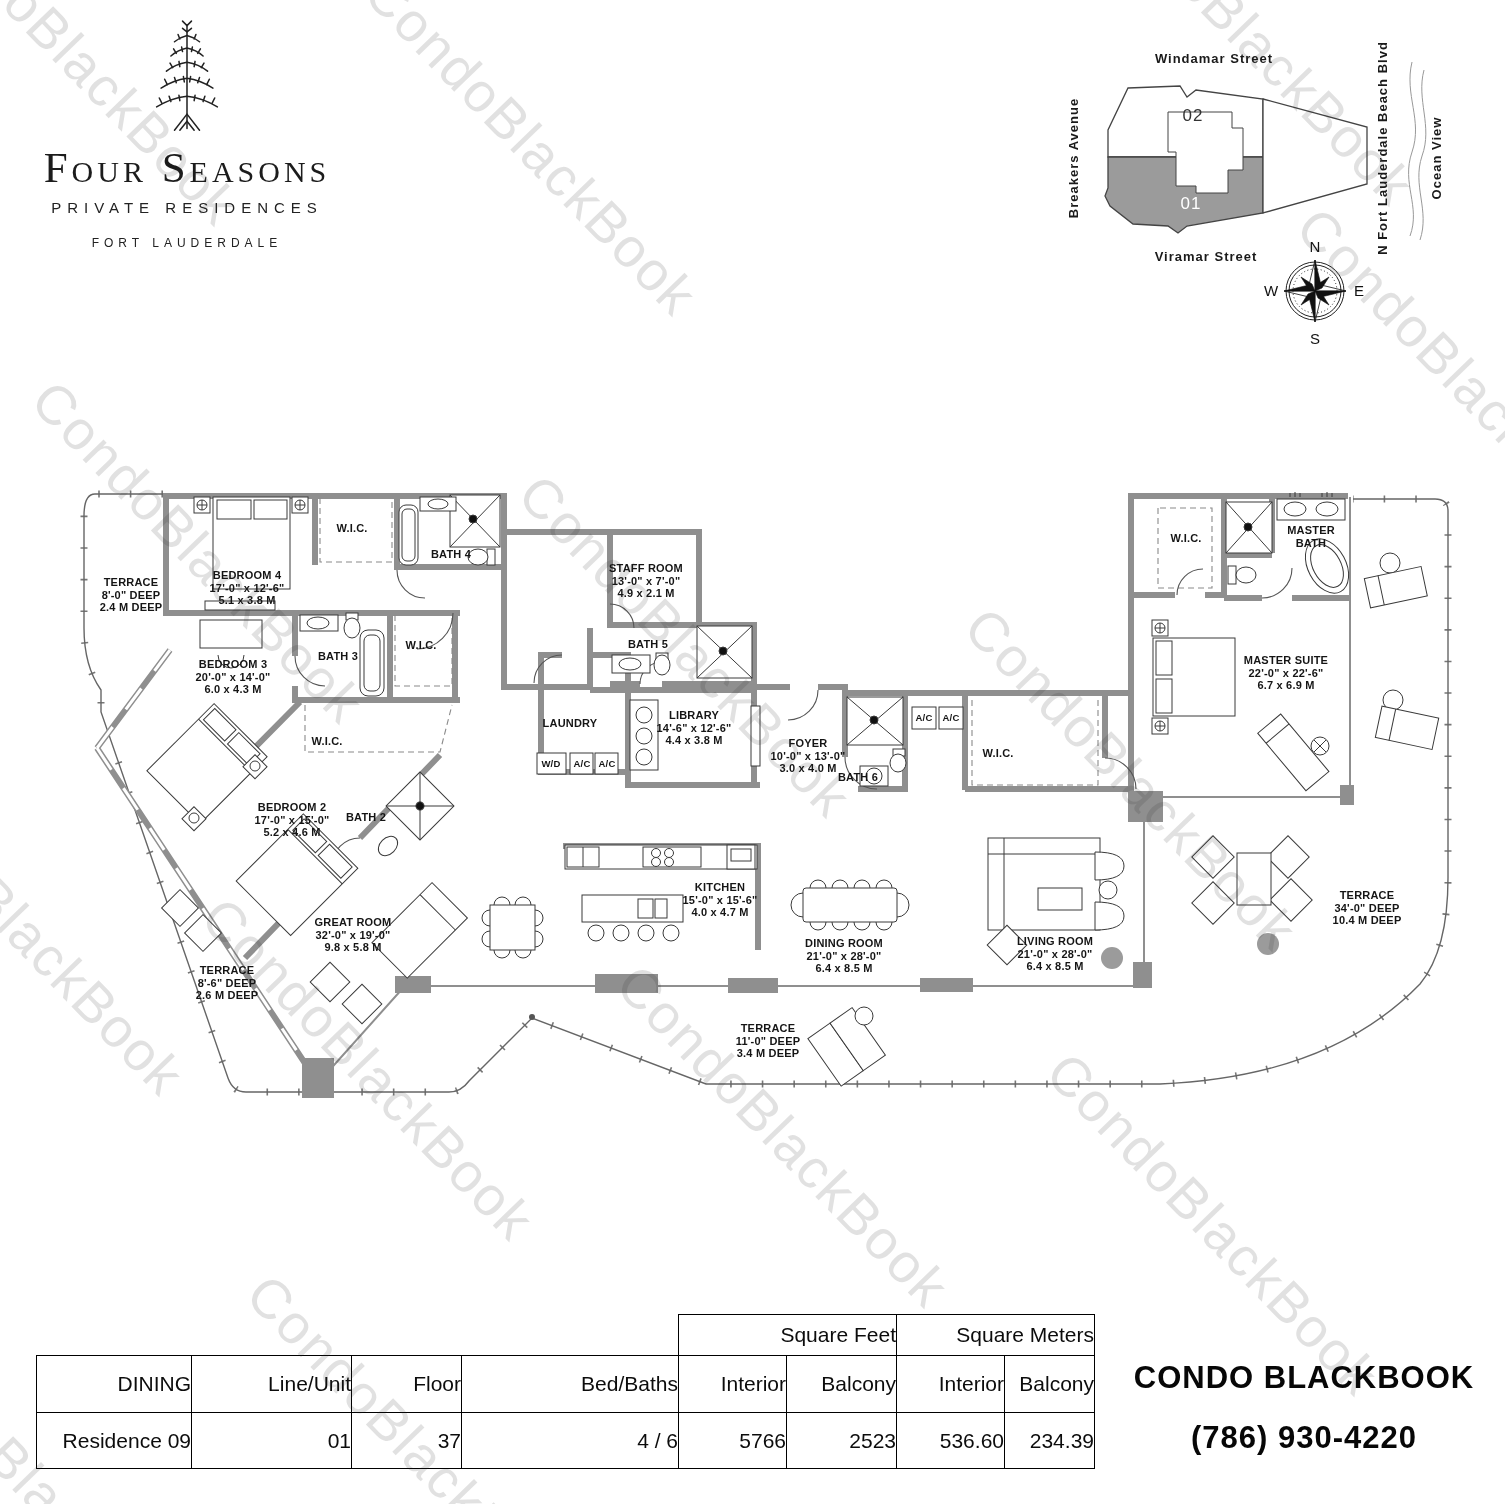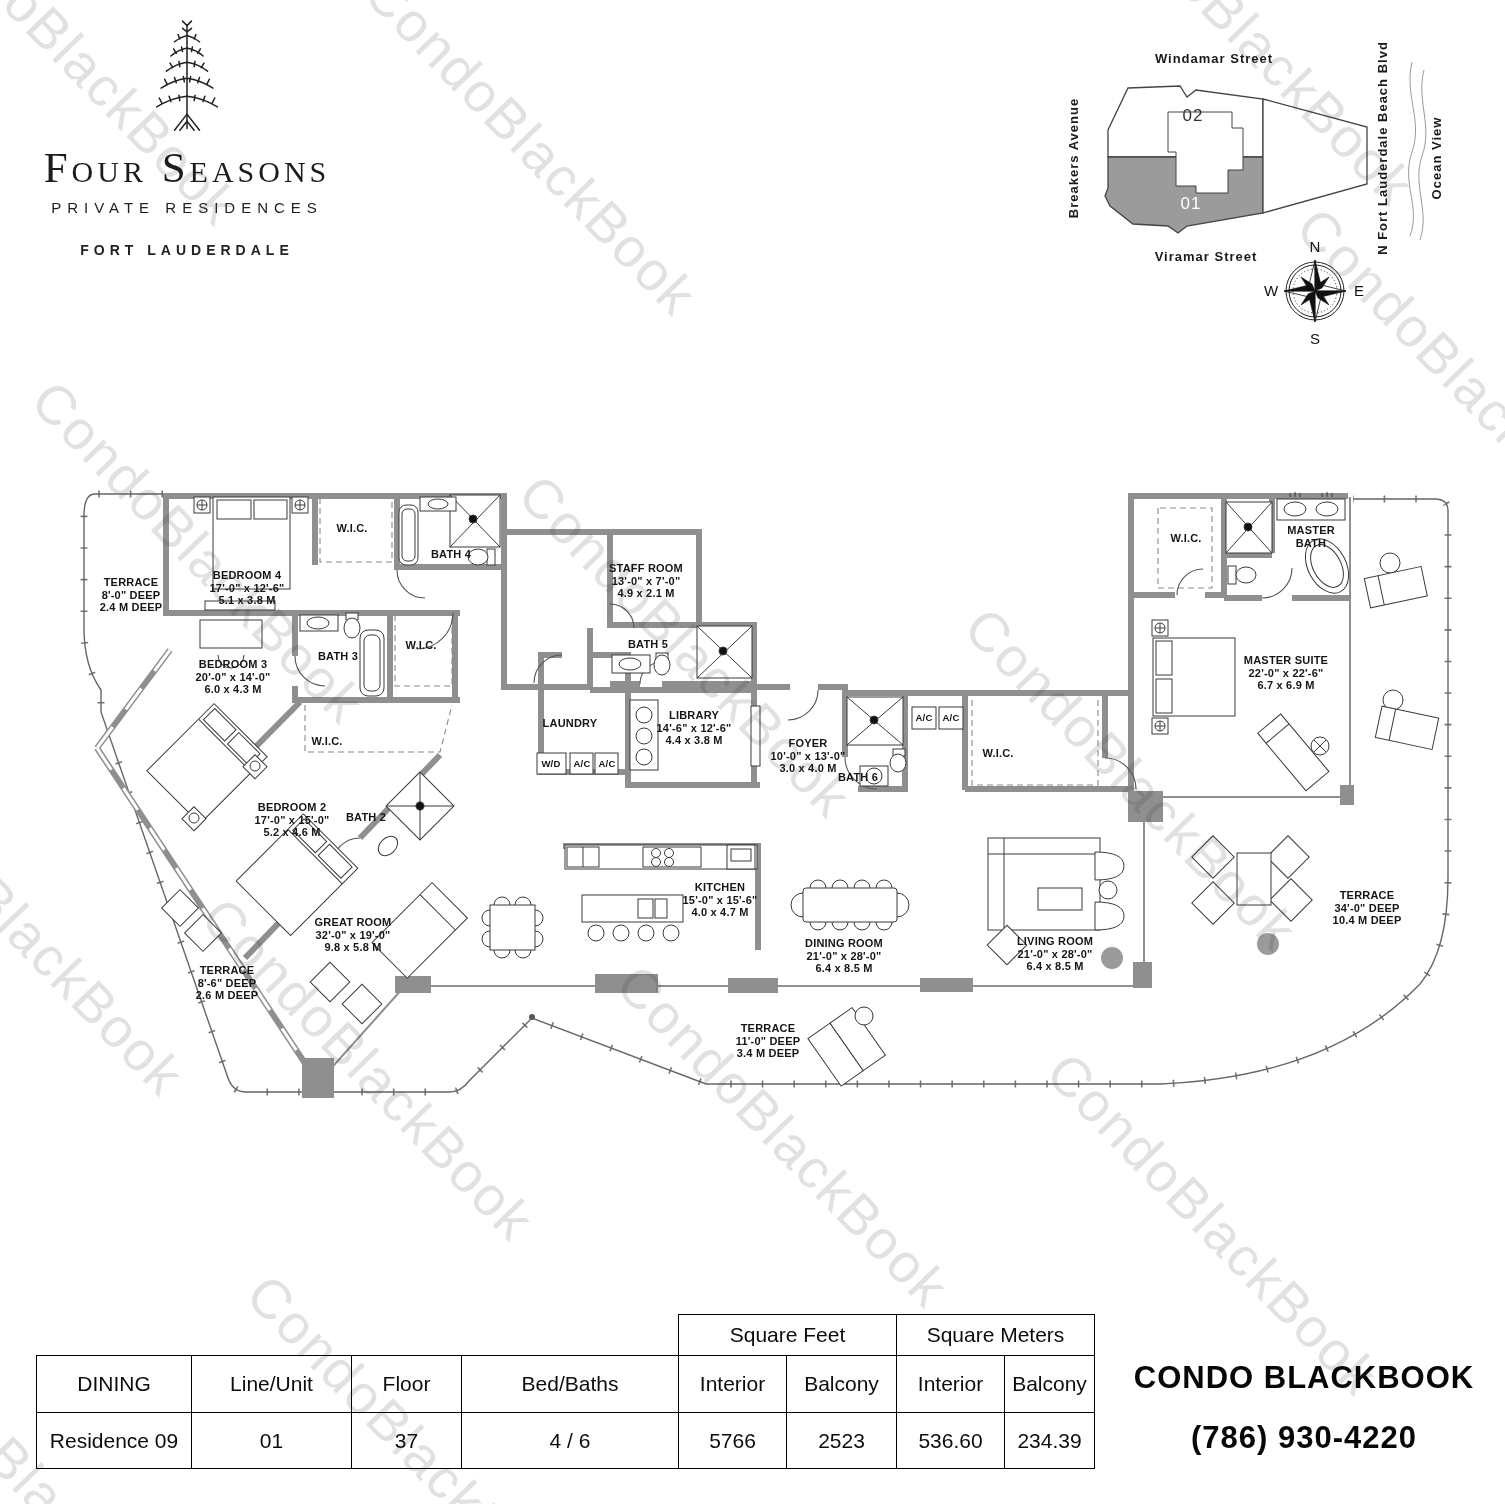--- a/index.html
+++ b/index.html
@@ -5,35 +5,35 @@
   html,body{margin:0;padding:0;background:#fff;}
   .page{position:relative;width:1505px;height:1504px;background:#fff;overflow:hidden;
         font-family:"Liberation Sans",sans-serif;color:#111;}
   .layer{position:absolute;left:0;top:0;}
   
   .logo{position:absolute;left:28px;top:14px;width:318px;text-align:center;z-index:2;}
   .logo-tree{display:block;margin:0 auto;}
   .logo-title{font-family:"Liberation Serif",serif;font-variant:small-caps;font-size:43px;
               letter-spacing:4px;color:#1c1c1c;line-height:1.05;margin-top:13px;}
   .logo-sub{font-size:15px;letter-spacing:6px;color:#222;margin-top:9px;font-weight:400;}
-  .logo-loc{font-size:14px;letter-spacing:5px;color:#222;margin-top:26px;font-weight:700;}
+  .logo-loc{font-size:12px;letter-spacing:5px;color:#222;margin-top:20px;font-weight:400;}
   
   .wm{position:absolute;font-size:55px;font-weight:400;letter-spacing:2px;color:rgba(40,40,40,.14);
       transform:rotate(46deg);transform-origin:0 0;white-space:nowrap;z-index:6;pointer-events:none;}
   
   svg text{font-family:"Liberation Sans",sans-serif;}
   .room-label{font-size:11px;font-weight:700;fill:#151515;text-anchor:middle;letter-spacing:.2px;}
   .room-label.small{font-size:9.5px;}
   .street{font-size:13px;font-weight:700;fill:#1a1a1a;text-anchor:middle;letter-spacing:1px;}
   .unitlab{font-size:17px;fill:#333;text-anchor:middle;letter-spacing:1px;}
   .compass-lab{font-size:15px;fill:#111;text-anchor:middle;}
   
   .spec{position:absolute;left:36px;top:1314px;z-index:3;}
   .spec table{border-collapse:collapse;table-layout:fixed;}
-  .spec td{border:1.5px solid #000;text-align:center;font-size:21px;color:#0c0c0c;
+  .spec td{border:1.5px solid #000;text-align:right;font-size:21px;color:#0c0c0c;
            background:transparent;padding:0;}
   .spec tr.group td{height:40px;}
   .spec tr.head td{height:56px;}
   .spec tr.vals td{height:55px;}
   .spec td.nb{border:none;background:transparent;}
   
   .contact{position:absolute;left:1128px;top:1360px;width:352px;text-align:center;z-index:3;
            font-weight:700;color:#070707;}
   .contact .l1{font-size:31px;letter-spacing:1px;}
   .contact .l2{font-size:31px;letter-spacing:1px;margin-top:24px;}

